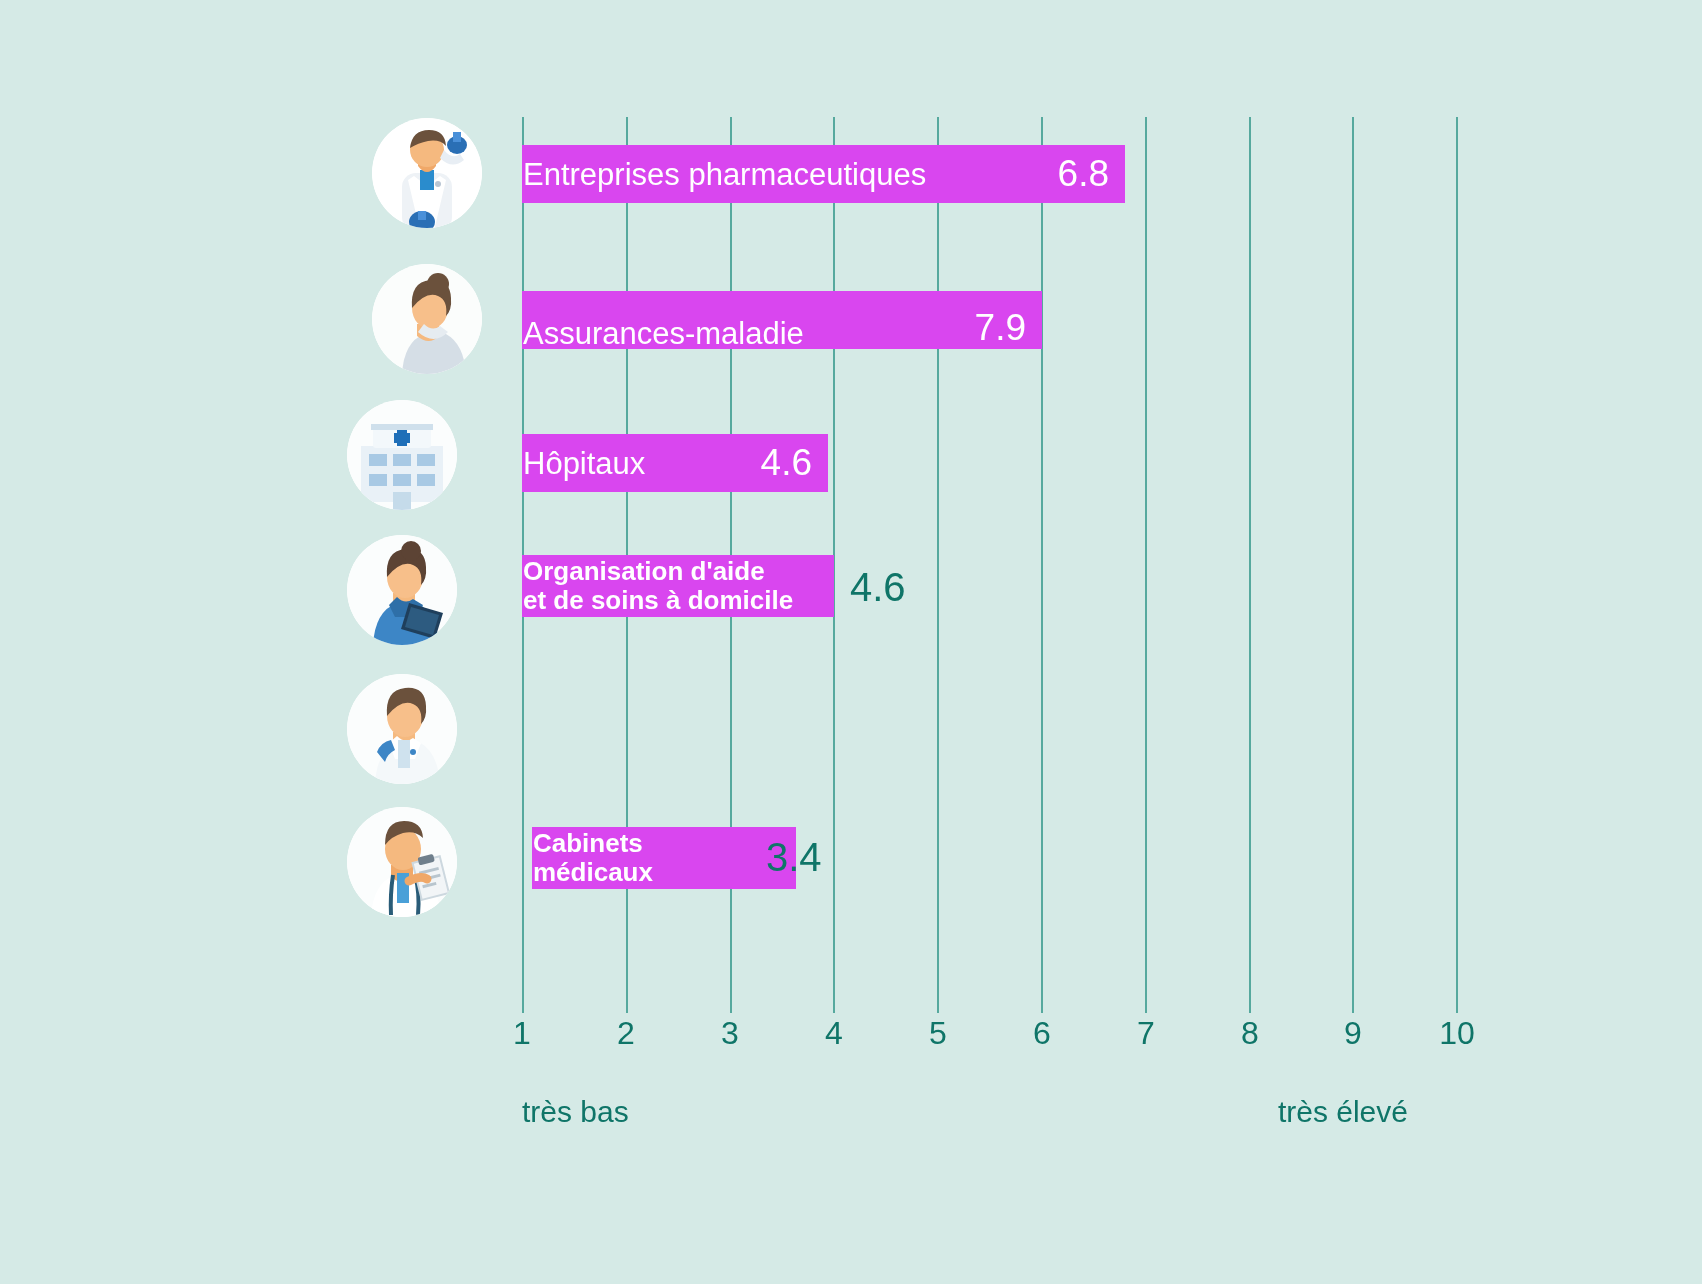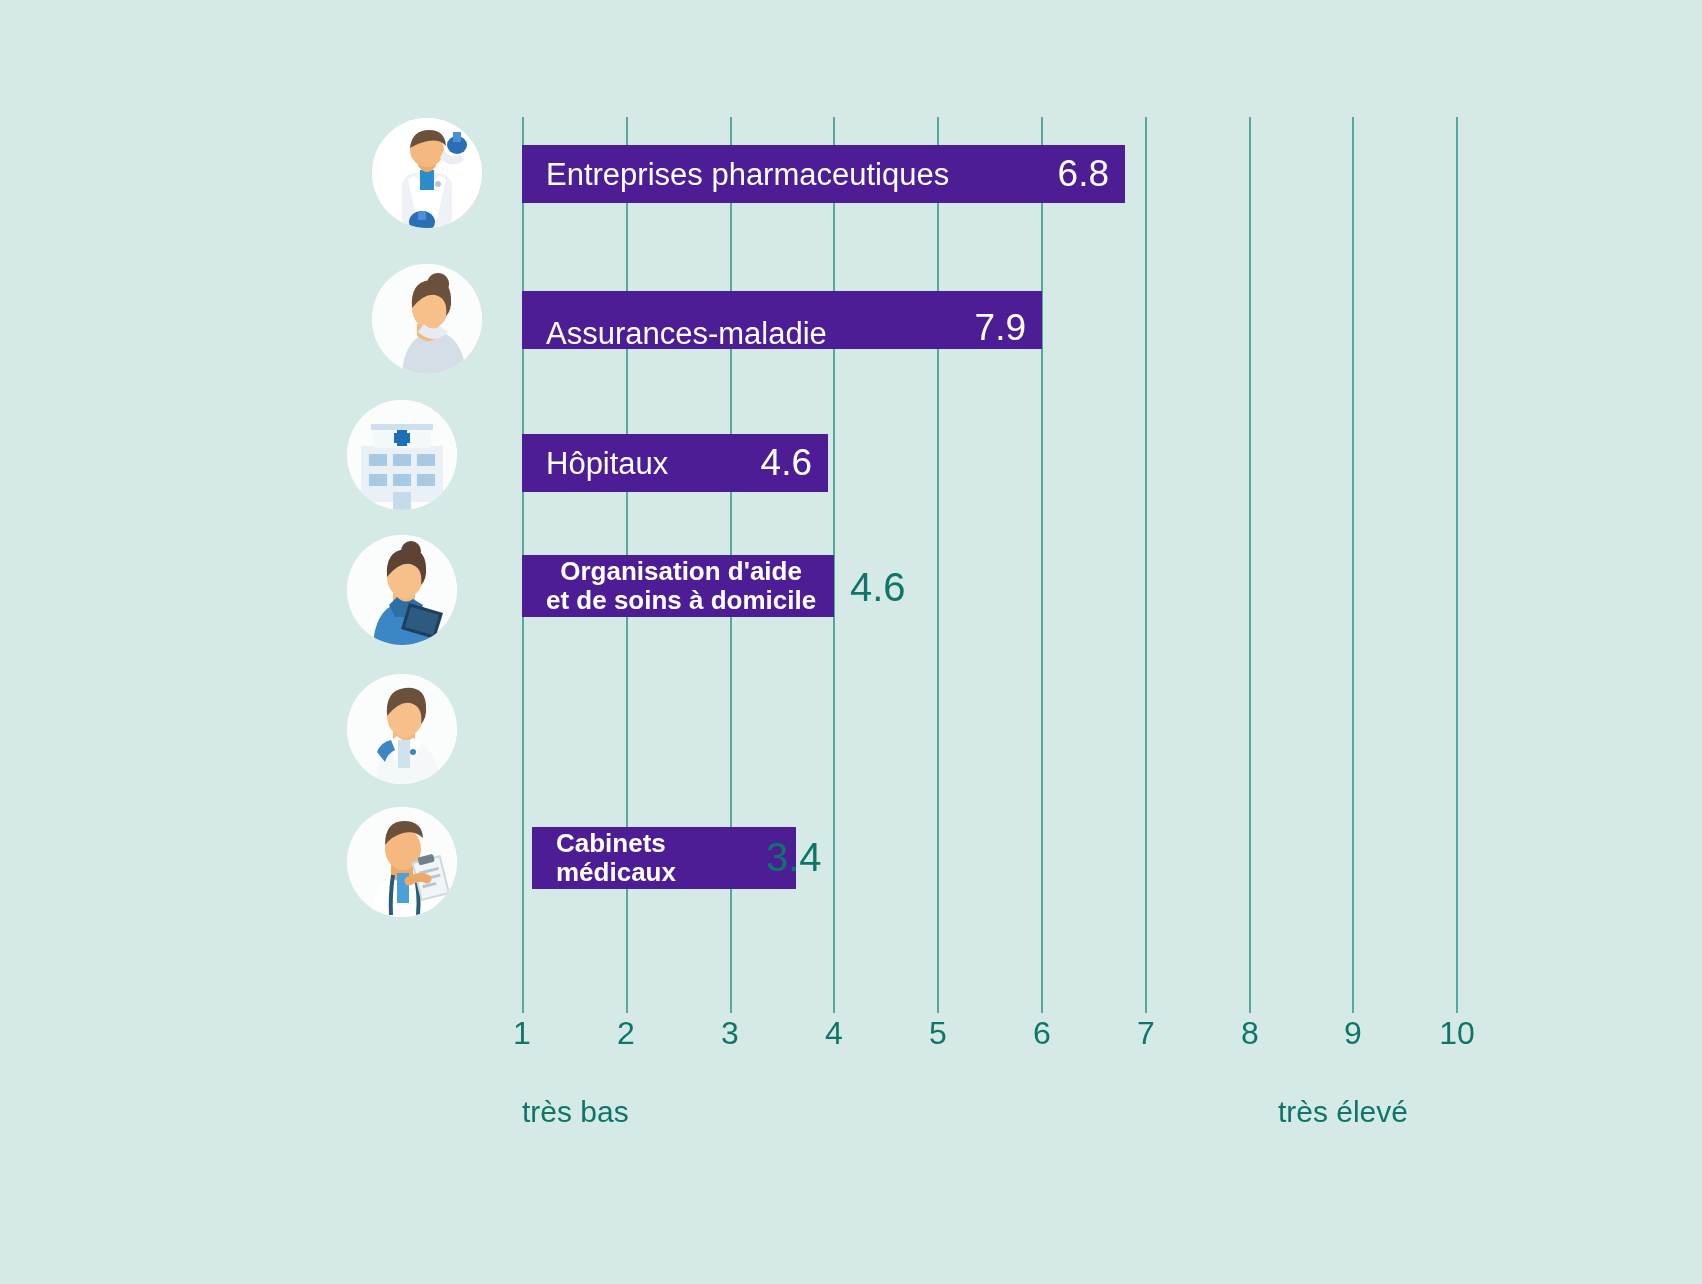--- a/index.html
+++ b/index.html
@@ -59,26 +59,26 @@
     height: 110px;
     border-radius: 50%;
     background: #ffffff;
     overflow: hidden;
     left: 370px;
   }
   .avatar svg { display: block; }
 
   .bar {
     position: absolute;
-    background: #4c1d95;
+    background: #d946ef;
     height: 58px;
     display: flex;
     align-items: center;
     box-sizing: border-box;
-    padding-left: 24px;
+    padding-left: 1px;
     padding-right: 16px;
   }
   .bar.two-line {
     height: 62px;
     padding-right: 14px;
   }
 
   .bar-label {
     color: #ffffff;
     font-size: 31px;
@@ -249,21 +249,21 @@
             <path d="M46 70 q12 10 22 0 l0 -12 l-22 0 z" fill="#f5b97f"></path>
             <ellipse cx="58" cy="42" rx="18" ry="21" fill="#f7bf8a"></ellipse>
             <path d="M40 42 q-2 -26 18 -28 q20 -2 21 18 q1 12 -5 18 q2 -16 -8 -20 q-12 -5 -26 12 z" fill="#5c4334"></path>
             <circle cx="64" cy="16" r="10" fill="#5c4334"></circle>
             <path d="M50 62 q8 8 16 2 l10 6 l-6 12 l-22 0 l-6 -12 z" fill="#2e6fa8"></path>
             <path d="M62 68 l34 10 l-8 26 l-34 -10 z" fill="#1f3f5c"></path>
             <path d="M64 72 l28 8 l-6 20 l-28 -8 z" fill="#2d5b80"></path>
           </g>
         </svg>
       </div>
-      <div class="bar two-line" style="left:522px; width:312px; top:20px;text-align:center;">
+      <div class="bar two-line" style="left:522px; width:312px; top:20px;">
         <span class="bar-label small">Organisation d'aide
 et de soins à domicile</span>
       </div>
       <span class="bar-value-outside" style="left:850px; top:30px;">4.6</span>
     </div>
 
     <div class="bar-row" style="top:555px">
       <div class="avatar" style="top:2px;left:347px">
         <svg width="110" height="110" viewBox="0 0 110 110" aria-hidden="true">
           <circle cx="55" cy="55" r="55" fill="#fbfdfd"></circle>

